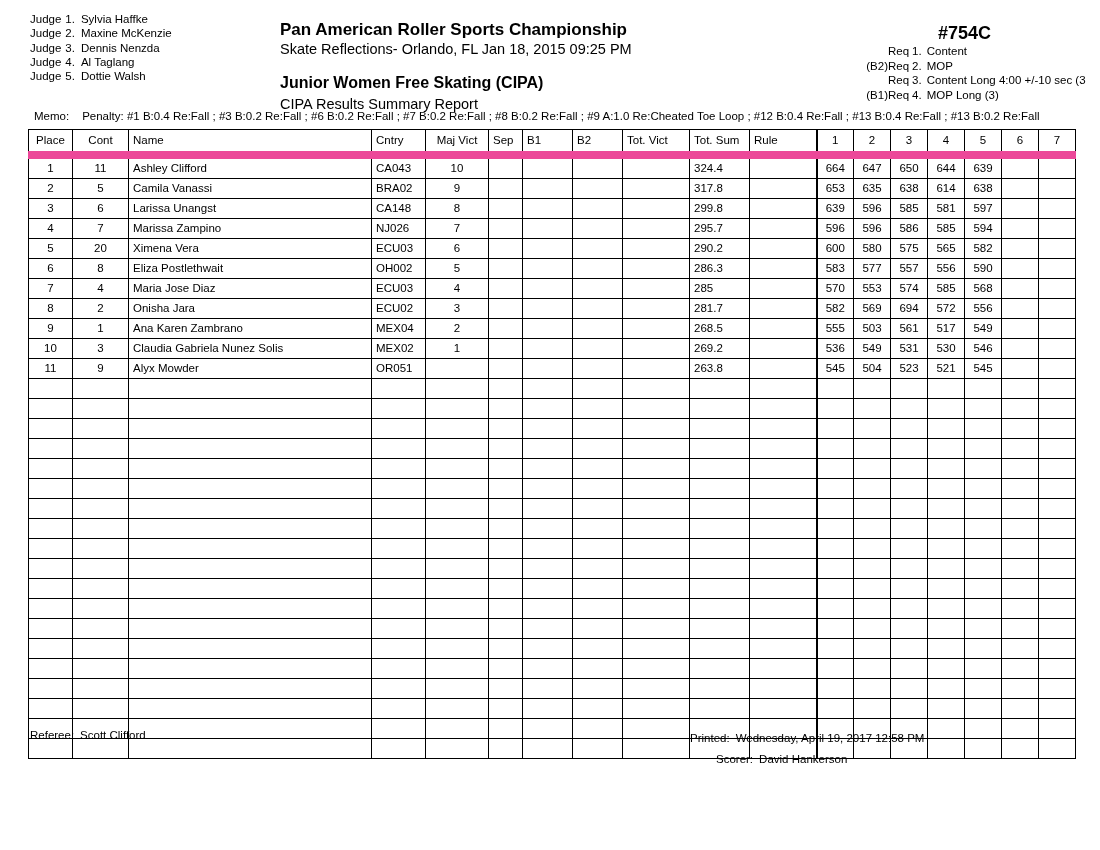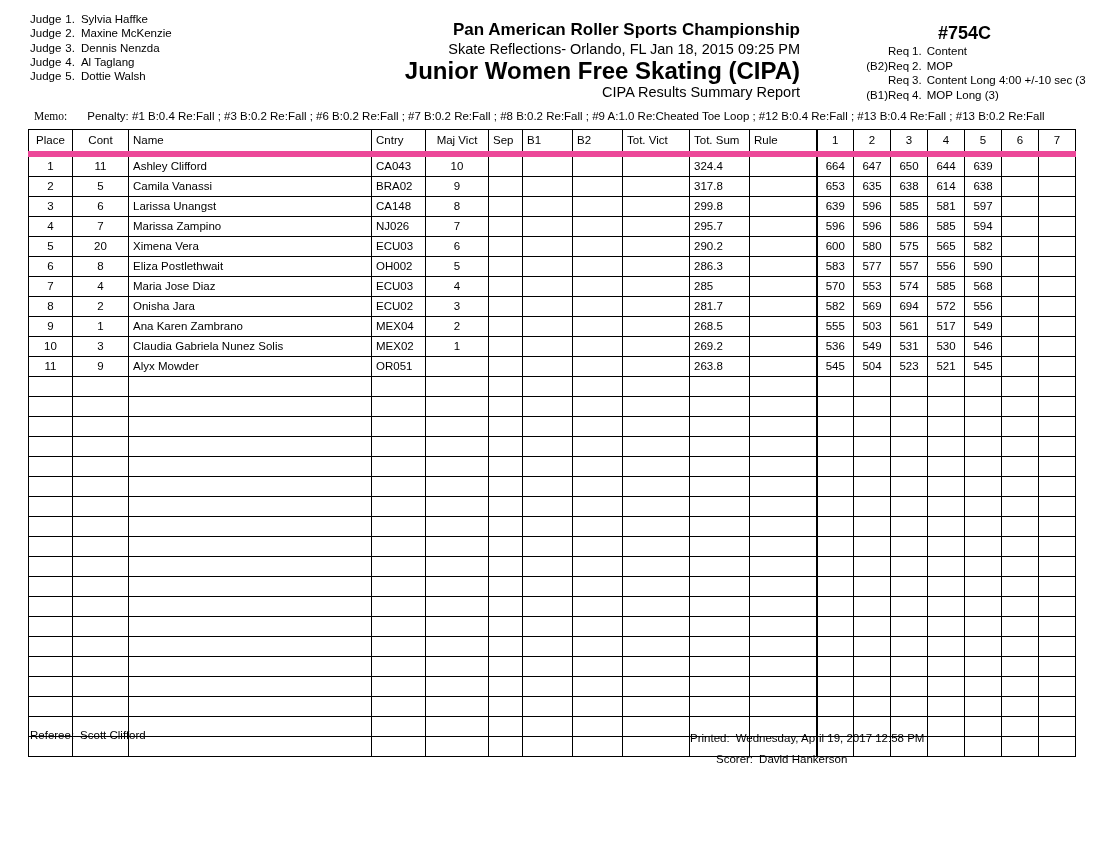--- a/index.html
+++ b/index.html
@@ -35,38 +35,39 @@
   .judges .jlabel { display: inline-block; }
   .judges .jnum { display: inline-block; margin-left: 4px; }
   .judges .jname { display: inline-block; margin-left: 6px; }
 
   
   .head-center {
     position: absolute;
     left: 280px;
     top: 20px;
     width: 520px;
-    text-align: right;
+    text-align: left;
   }
   .head-title {
     font-size: 17px;
     font-weight: bold;
     line-height: 20px;
     white-space: nowrap;
   }
   .head-venue {
     font-size: 14.5px;
     line-height: 19px;
     white-space: nowrap;
   }
   .head-event {
-    font-size: 24px;
+    font-size: 16px;
     font-weight: bold;
     line-height: 24px;
     white-space: nowrap;
+    margin-top: 12px;
   }
   .head-report {
     font-size: 14.5px;
     line-height: 19px;
     white-space: nowrap;
   }
 
   
   .head-right {
     position: absolute;
@@ -101,21 +102,21 @@
   .memo {
     position: absolute;
     left: 34px;
     top: 109px;
     font-size: 11.5px;
     line-height: 14px;
     white-space: nowrap;
     width: 1070px;
     overflow: hidden;
   }
-  .memo-label { display: inline-block; margin-right: 20px; font-family: Liberation Serif, serif; }
+  .memo-label { display: inline-block; margin-right: 13px; }
   .memo-body { display: inline-block; }
 
   
   .tbl-wrap {
     position: absolute;
     left: 28px;
     top: 129px;
     width: 1024px;
   }
   table.grid {
@@ -130,21 +131,21 @@
     height: 19px;
     line-height: 19px;
     font-weight: normal;
     text-align: left;
     vertical-align: middle;
     overflow: hidden;
     white-space: nowrap;
     box-sizing: border-box;
   }
   table.grid thead th {
-    border-bottom: 6px solid #ec4899;
+    border-bottom: 8px solid #ec4899;
     height: 21px;
     line-height: 21px;
   }
   table.grid td.num, table.grid th.num {
     text-align: center;
     padding-left: 0;
   }
   table.grid td.jsc, table.grid th.jsc {
     text-align: center;
     padding-left: 0;

